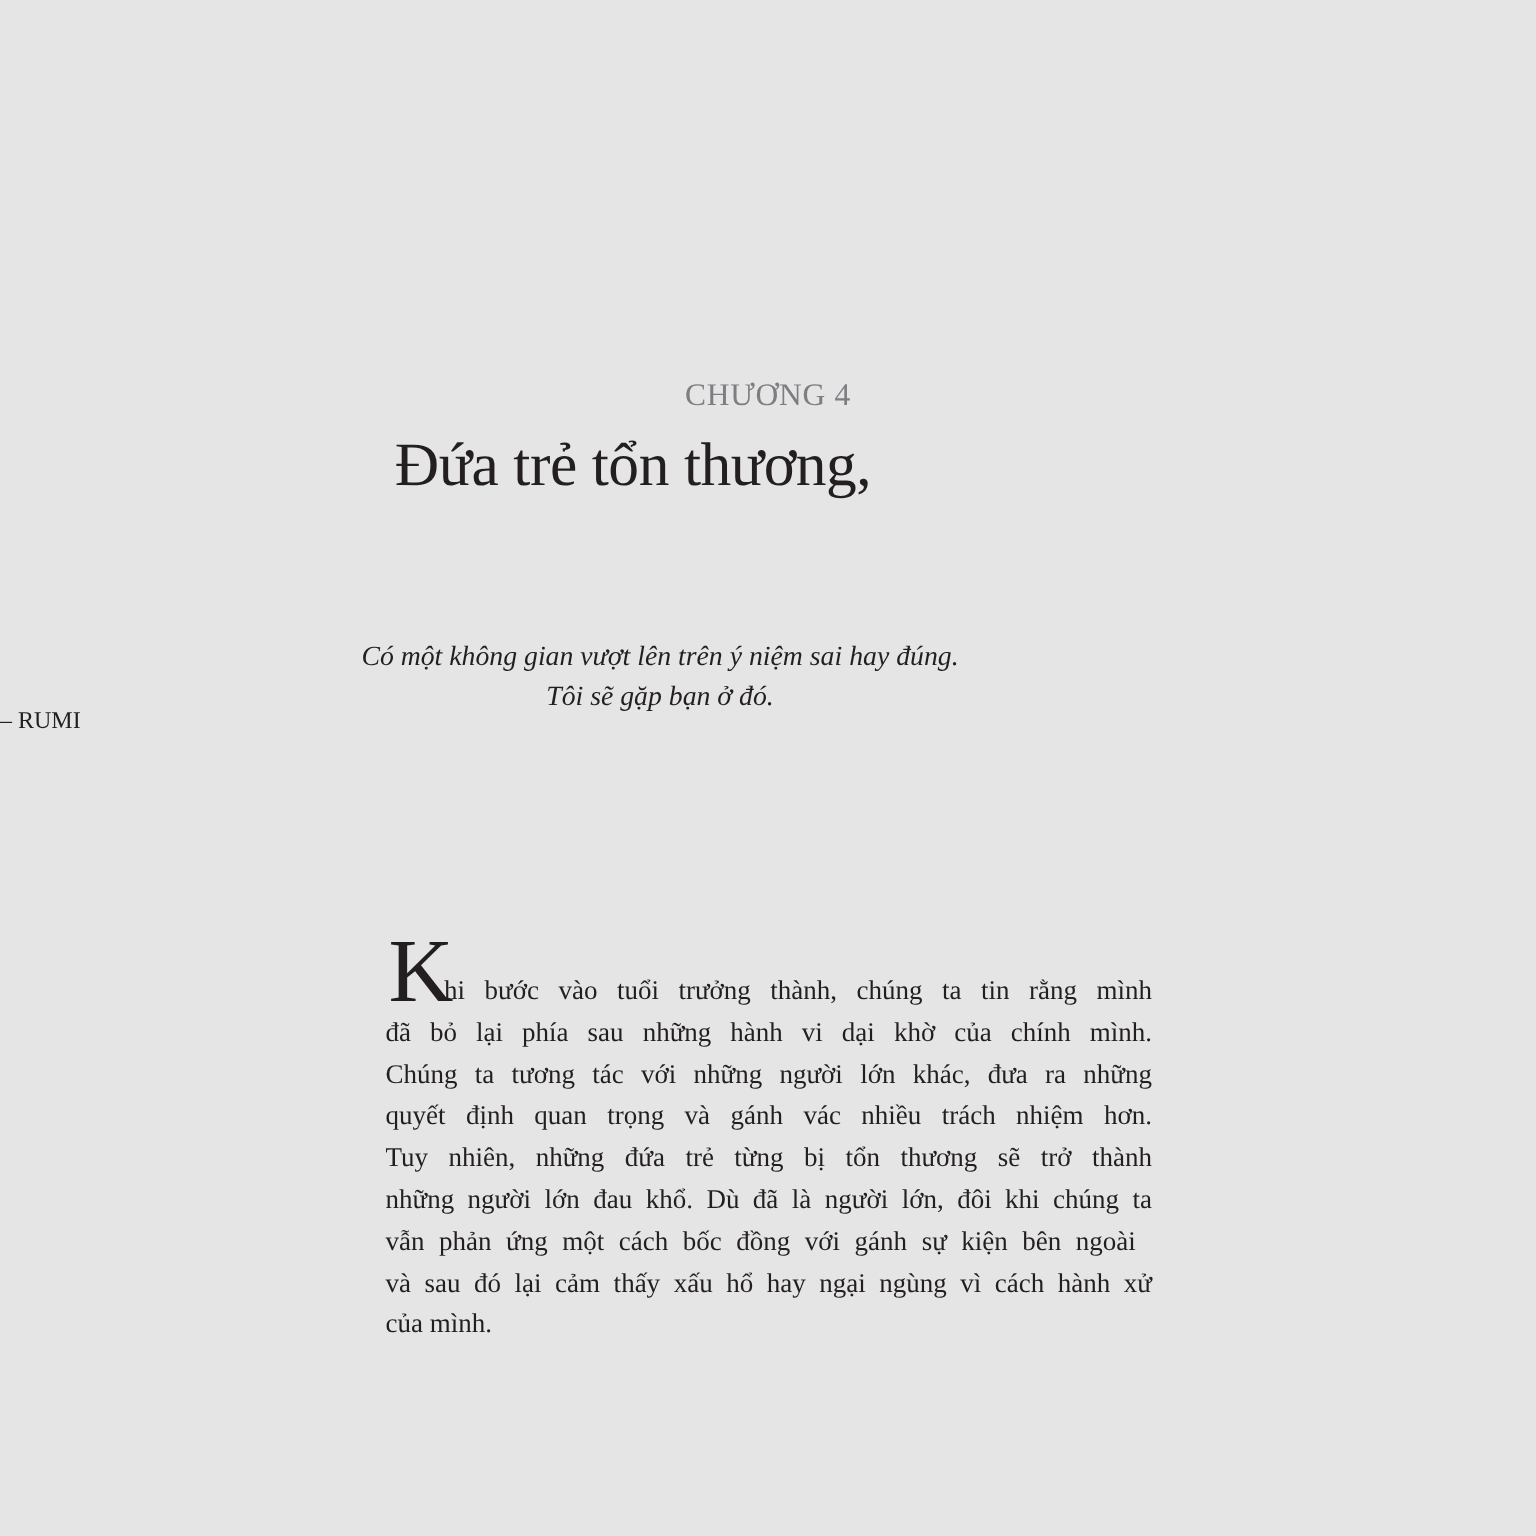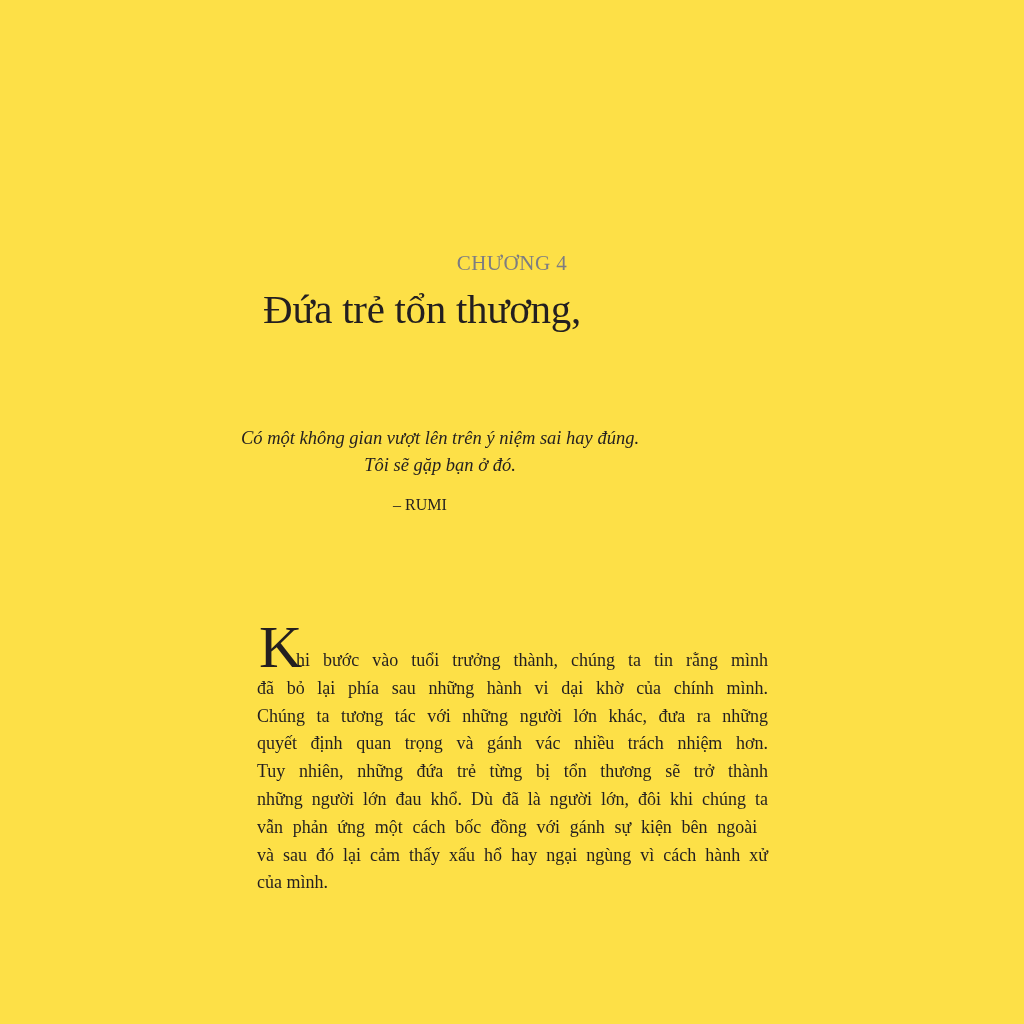--- a/index.html
+++ b/index.html
@@ -12,21 +12,21 @@
       height: 1024px;
       position: relative;
       overflow: hidden;
       font-family: "Liberation Serif", "DejaVu Serif", serif;
       color: #231f20;
     }
     .page {
       position: absolute;
       left: 0; top: 0;
       width: 1024px; height: 1024px;
-      background: #fde047;
+      background: #e5e5e5;
     }
     .chapter-label {
       position: absolute;
       left: 0; width: 1024px;
       top: 249px;
       text-align: center;
       font-size: 21px;
       letter-spacing: 0.5px;
       color: #7d7d82;
       line-height: 28px;
@@ -49,22 +49,22 @@
       text-align: center;
       font-style: italic;
       font-size: 18.5px;
       line-height: 27px;
       color: #231f20;
     }
     .epigraph span { display: block; }
     .attribution {
       position: absolute;
       left: 0; width: 840px;
-      top: 494px;
-      text-align: center;
+      top: 470px;
+      text-align: left;
       font-size: 16px;
       line-height: 22px;
       color: #231f20;
     }
     .body-text {
       position: absolute;
       left: 257px;
       top: 647px;
       width: 511px;
       font-size: 18px;

